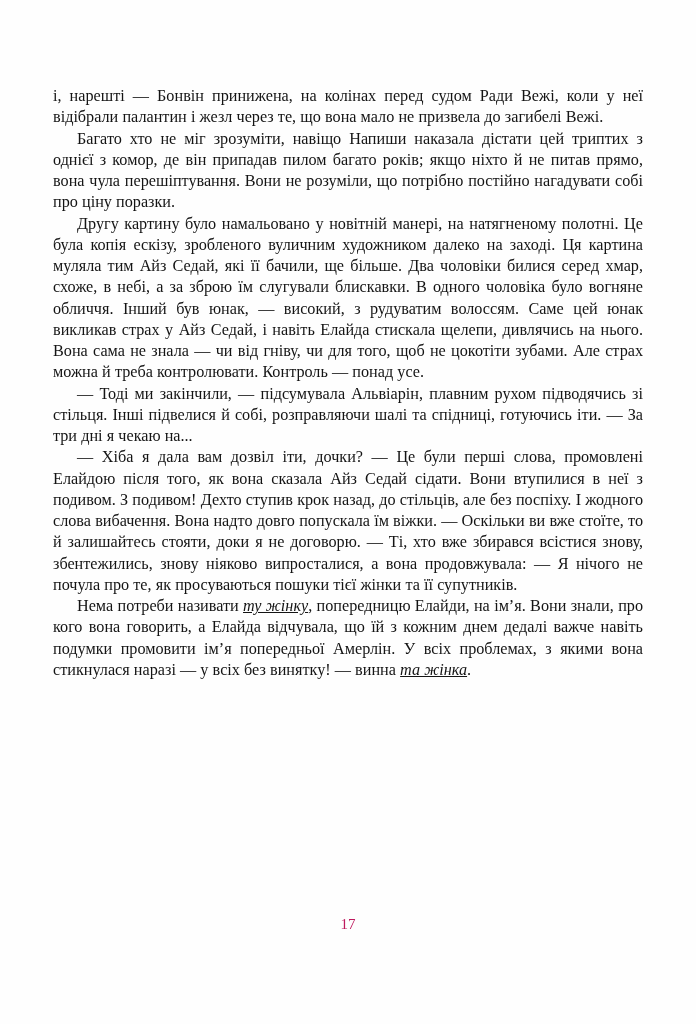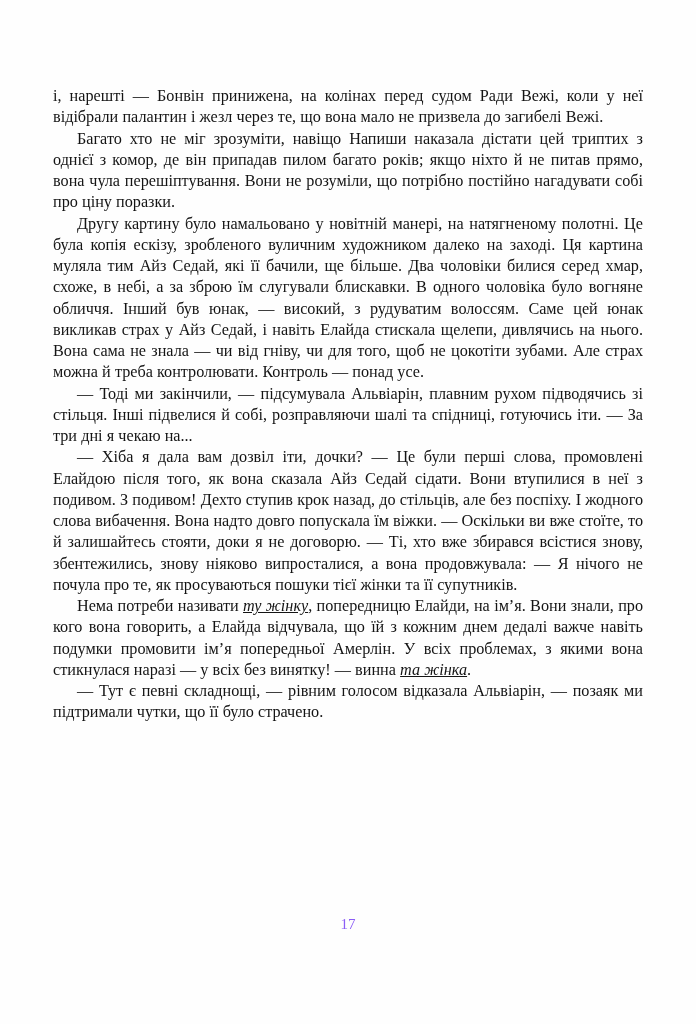--- a/index.html
+++ b/index.html
@@ -53,21 +53,21 @@
   }
 
   .folio {
     position: absolute;
     left: 0;
     right: 0;
     top: 915px;
     text-align: center;
     font-size: 15px;
     line-height: 18px;
-    color: #8b5cf6;
+    color: #be185d;
     font-family: "Liberation Serif", "DejaVu Serif", serif;
   }
 </style>
 </head>
 <body style="color: rgb(20, 20, 20);">
 
 <div class="page" style="background: rgb(254, 254, 254);">
 
   <div class="text-block">
 
@@ -76,21 +76,20 @@
     <p class="para">Багато хто не міг зрозуміти, навіщо Напиши наказала дістати цей триптих з однієї з комор, де він припадав пилом багато років; якщо ніхто й не питав прямо, вона чула перешіптування. Вони не розуміли, що потрібно постійно нагадувати собі про ціну поразки.</p>
 
     <p class="para">Другу картину було намальовано у новітній манері, на натягненому полотні. Це була копія ескізу, зробленого вуличним художником далеко на заході. Ця картина муляла тим Айз Седай, які її бачили, ще більше. Два чоловіки билися серед хмар, схоже, в небі, а за зброю їм слугували блис­кавки. В одного чоловіка було вогняне обличчя. Інший був юнак, — високий, з рудуватим волоссям. Саме цей юнак викликав страх у Айз Седай, і навіть Елайда стискала щелепи, дивлячись на нього. Вона сама не знала — чи від гніву, чи для того, щоб не цокотіти зубами. Але страх можна й треба контролювати. Контроль — понад усе.</p>
 
     <p class="para">— Тоді ми закінчили, — підсумувала Альвіарін, плавним рухом підво­дячись зі стільця. Інші підвелися й собі, розправляючи шалі та спідниці, готуючись іти. — За три дні я чекаю на...</p>
 
     <p class="para">— Хіба я дала вам дозвіл іти, дочки? — Це були перші слова, промовлені Елайдою після того, як вона сказала Айз Седай сідати. Вони втупилися в неї з подивом. З подивом! Дехто ступив крок назад, до стільців, але без поспіху. І жодного слова вибачення. Вона надто довго попускала їм віжки. — Оскільки ви вже стоїте, то й залишайтесь стояти, доки я не договорю. — Ті, хто вже збирався всістися знову, збентежились, знову ніяково випросталися, а вона продовжувала: — Я нічого не почула про те, як просуваються пошуки тієї жінки та її супутників.</p>
 
     <p class="para">Нема потреби називати <em>ту жінку</em>, попередницю Елайди, на ім’я. Вони знали, про кого вона говорить, а Елайда відчувала, що їй з кожним днем дедалі важче навіть подумки промовити ім’я попередньої Амерлін. У всіх проблемах, з якими вона стикнулася наразі — у всіх без винятку! — винна <em>та жінка</em>.</p>
 
-    <p class="para">— Тут є певні складнощі, — рівним голосом відказала Альвіарін, — по­заяк ми підтримали чутки, що її було страчено.</p>
 
 
 
   </div>
 
   <div class="folio">17</div>
 
 </div>
 
 </body></html>

